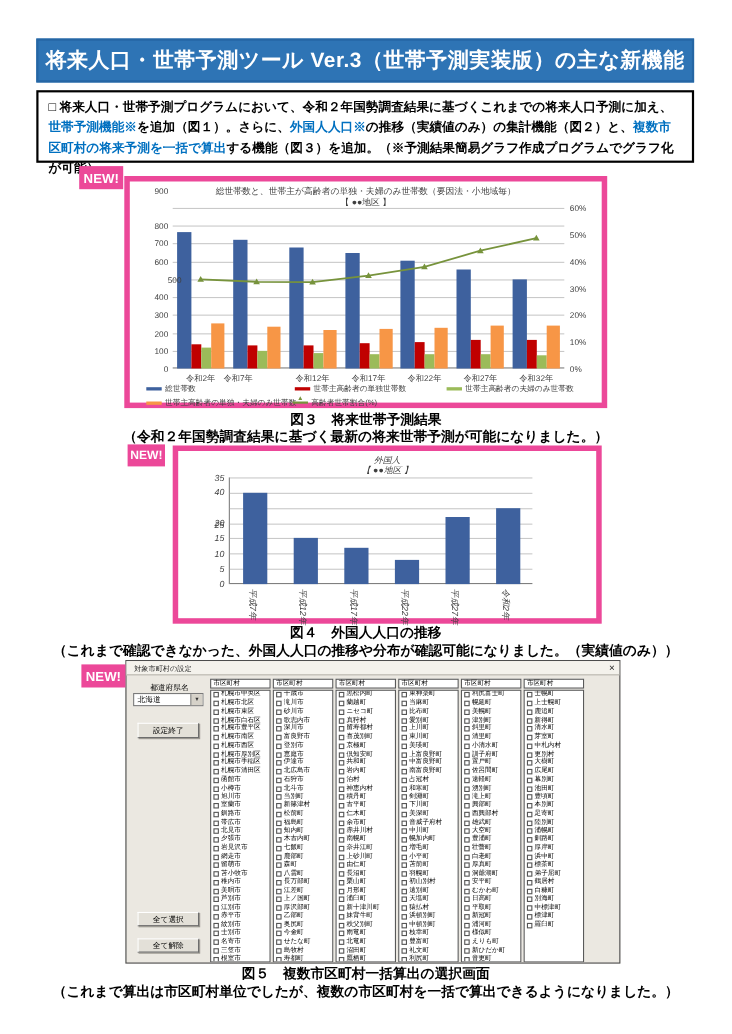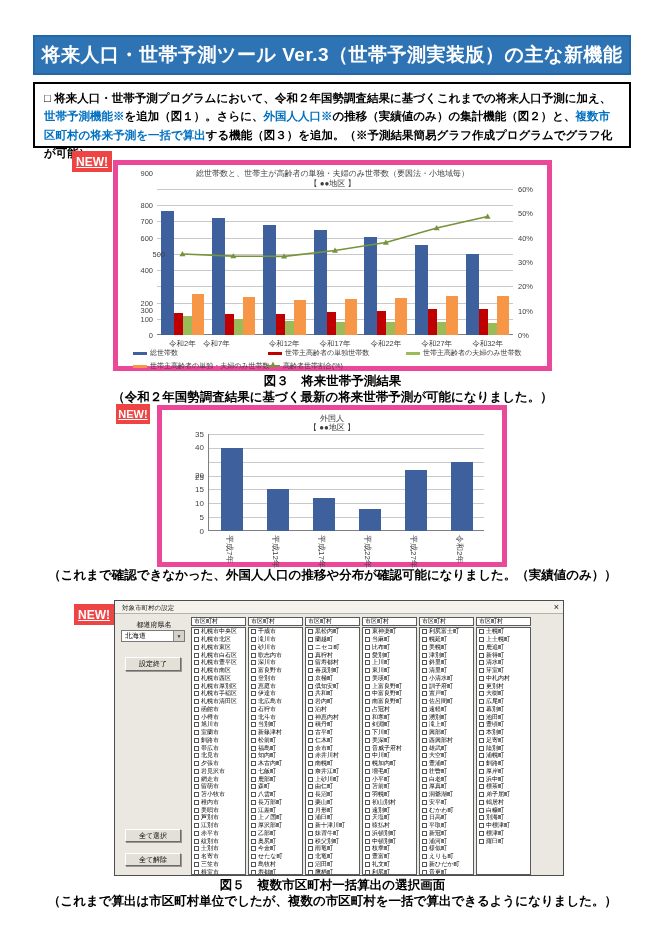--- a/index.html
+++ b/index.html
@@ -12,30 +12,30 @@
     background:#2E74B5; border:2px solid #2566A4; display:flex; align-items:center; justify-content:center; }
   .banner .t { color:#fff; font-size:19px; font-weight:bold; letter-spacing:.5px; }
 
   
   .intro { position:absolute; left:33px; top:82px; width:598px; height:66px;
     border:2px solid #000; padding:5px 9px 4px 9px; font-size:11.5px; font-weight:bold;
     line-height:1.6; color:#000; }
   .intro .seg-blue { color:#0070C0; }
 
   
-  .new-badge { position:absolute; background:#ef4444; color:#fff; font-weight:bold;
-    display:flex; align-items:center; justify-content:center;text-decoration:underline; }
+  .new-badge { position:absolute; background:#ec4899; color:#fff; font-weight:bold;
+    display:flex; align-items:center; justify-content:center; }
   #badge1 { left:72px; top:151px; width:40px; height:21px; font-size:12px; z-index:5; }
   #badge2 { left:116px; top:404px; width:34px; height:20px; font-size:11px; z-index:5; }
   #badge3 { left:74px; top:604px; width:40px; height:21px; font-size:12px; z-index:5; }
 
   
   .chart-frame { position:absolute; background:#fff; border:5px solid #ec4899; }
   #chart1 { left:113px; top:160px; width:439px; height:211px; }
-  #chart2 { left:157px; top:405px; width:350px; height:162px; }
+  #chart2 { left:157px; top:405px; width:390px; height:162px;font-style:italic; }
   .chart-title { position:absolute; width:100%; text-align:center; font-size:8px; color:#3f3f3f; }
   .plot { position:absolute; }
   .gridline { position:absolute; left:0; width:100%; height:1px; background:#c9c9c9; }
   .gridline.axis { background:#7f7f7f; }
   .ytick { position:absolute; font-size:7.5px; color:#3f3f3f; text-align:right; width:30px; }
   .ytick2 { position:absolute; font-size:7.5px; color:#3f3f3f; text-align:left; width:30px; }
   .bar { position:absolute; bottom:0; }
   .xlab { position:absolute; font-size:7.5px; color:#3f3f3f; text-align:center; }
   .xlab-rot { position:absolute; font-size:7.5px; color:#3f3f3f; white-space:nowrap;
     transform:rotate(90deg); transform-origin:left top; }
@@ -143,21 +143,21 @@
           <path d="M 127.14285714285714 64.40333333333334 L 130.14285714285714 69.60333333333334 L 124.14285714285714 69.60333333333334 Z" fill="#77933C"></path>
           <path d="M 178 58.56333333333333 L 181 63.763333333333335 L 175 63.763333333333335 Z" fill="#77933C"></path>
           <path d="M 228.85714285714283 50.53333333333333 L 231.85714285714283 55.733333333333334 L 225.85714285714283 55.733333333333334 Z" fill="#77933C"></path>
           <path d="M 279.7142857142857 35.93333333333334 L 282.7142857142857 41.13333333333334 L 276.7142857142857 41.13333333333334 Z" fill="#77933C"></path>
           <path d="M 330.57142857142856 24.496666666666655 L 333.57142857142856 29.696666666666655 L 327.57142857142856 29.696666666666655 Z" fill="#77933C"></path>
         </svg>
       </div>
       <div class="ytick" style="left: 5px; top: 166px;">0</div>
       <div class="ytick" style="left: 5px; top: 149.778px;">100</div>
       <div class="ytick" style="left: 5px; top: 133.556px;">200</div>
-      <div class="ytick" style="left: 5px; top: 117.333px; margin-top: 24px;">300</div>
+      <div class="ytick" style="left: 5px; top: 117.333px;">300</div>
       <div class="ytick" style="left: 5px; top: 101.111px;">400</div>
       <div class="ytick" style="left: 17px; top: 84.8889px;">500</div>
       <div class="ytick" style="left: 5px; top: 68.6667px;">600</div>
       <div class="ytick" style="left: 5px; top: 52.4444px;">700</div>
       <div class="ytick" style="left: 5px; top: 36.2222px;">800</div>
       <div class="ytick" style="left: 5px; top: 4px;">900</div>
       <div class="ytick2" style="left: 400px; top: 166px;">0%</div>
       <div class="ytick2" style="left: 400px; top: 141.667px;">10%</div>
       <div class="ytick2" style="left: 400px; top: 117.333px;">20%</div>
       <div class="ytick2" style="left: 400px; top: 93px;">30%</div>
@@ -230,20 +230,21 @@
       <div class="ytick" style="left: 12px; top: 19.5px; font-size: 8px;">35</div>
       <div class="xlab-rot" style="left: 73px; top: 125px; font-size: 8px;">平成7年</div>
       <div class="xlab-rot" style="left: 119px; top: 125px; font-size: 8px;">平成12年</div>
       <div class="xlab-rot" style="left: 165px; top: 125px; font-size: 8px;">平成17年</div>
       <div class="xlab-rot" style="left: 211px; top: 125px; font-size: 8px;">平成22年</div>
       <div class="xlab-rot" style="left: 257px; top: 125px; font-size: 8px;">平成27年</div>
       <div class="xlab-rot" style="left: 303px; top: 125px; font-size: 8px;">令和2年</div>
     </div>
 
   <div class="caption" id="cap4">
+    <div>図４　外国人人口の推移</div>
     <div>（これまで確認できなかった、外国人人口の推移や分布が確認可能になりました。（実績値のみ））</div>
   </div>
 
   <div class="new-badge" id="badge3">NEW!</div>
   <div class="dialog" id="dlg">
     <div class="dlg-titlebar">
       <div class="dlg-title">対象市町村の設定</div>
       <div class="dlg-close">×</div>
     </div>
     <div class="dlg-label">都道府県名</div>

